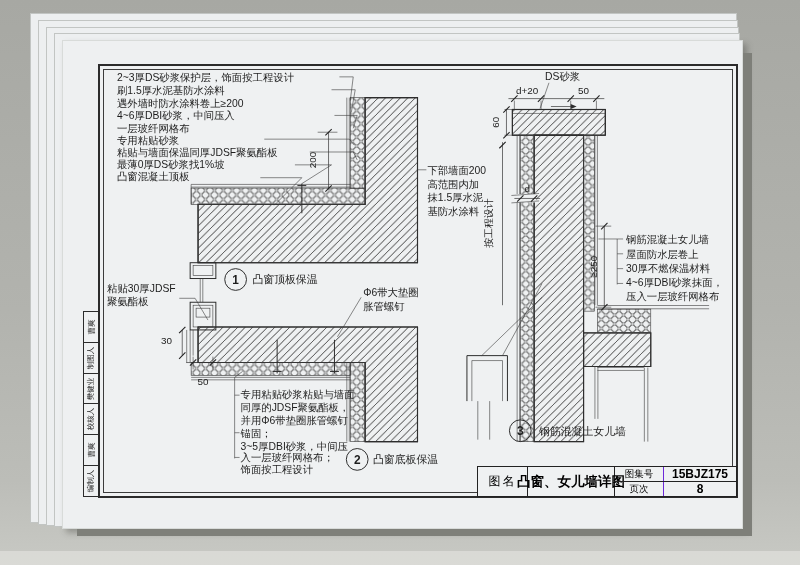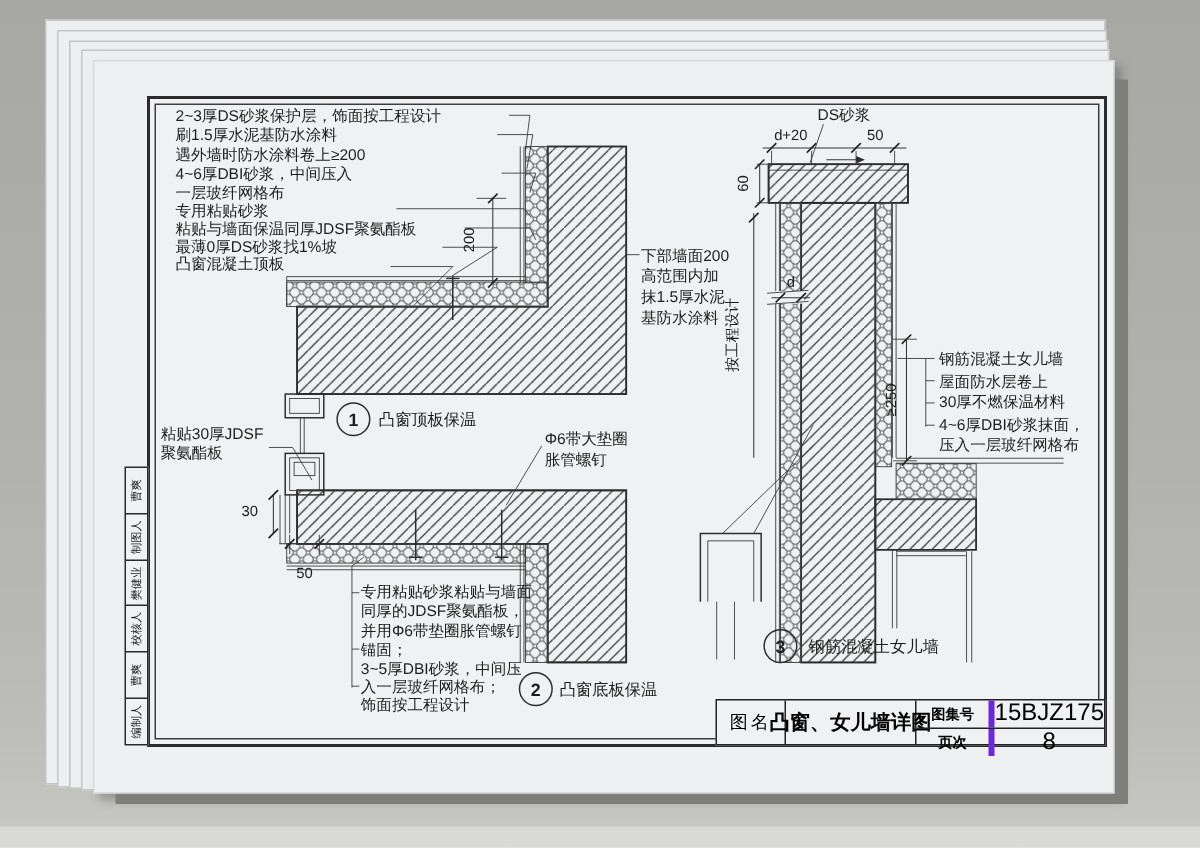--- a/index.html
+++ b/index.html
@@ -35,22 +35,22 @@
   .titleblock{
     position:absolute;right:-1px;bottom:-1px;height:31px;width:260px;
     display:flex;border:1.5px solid #222;background:#eff1f2;box-sizing:border-box;
   }
   .tb-cell{display:flex;align-items:center;justify-content:center;box-sizing:border-box;}
   .tb-name{width:50px;font-size:12px;border-right:1.5px solid #222;letter-spacing:2px;}
   .tb-title{width:87px;font-size:13.5px;font-weight:bold;border-right:1.5px solid #222;white-space:nowrap;}
   .tb-right{flex:1;display:flex;flex-direction:column;}
   .tb-row{flex:1;display:flex;}
   .tb-row + .tb-row{border-top:1px solid #222;}
-  .tb-lab{width:48px;font-size:9.5px;border-right:4px solid #6d28d9;display:flex;align-items:center;justify-content:center;font-weight:bold;}
-  .tb-val{flex:1;font-size:16px;font-weight:normal;display:flex;align-items:center;justify-content:center;}
+  .tb-lab{width:48px;font-size:9.5px;border-right:1px solid #6d28d9;display:flex;align-items:center;justify-content:center;}
+  .tb-val{flex:1;font-size:12px;font-weight:bold;display:flex;align-items:center;justify-content:center;}
   
   .sigstrip{
     position:absolute;left:-17px;bottom:-1px;width:16px;height:186px;
     border:1px solid #2b2b2b;background:#eff1f2;box-sizing:border-box;
     display:flex;flex-direction:column;
   }
   .sigcell{flex:1;display:flex;align-items:center;justify-content:center;overflow:hidden;}
   .sigcell + .sigcell{border-top:1px solid #2b2b2b;}
   .sigcell span{transform:rotate(-90deg);font-size:7.5px;white-space:nowrap;color:#1d1d1d;}
   .band-bottom{position:absolute;left:0;bottom:0;width:800px;height:14px;background:rgba(235,236,232,.5);}

